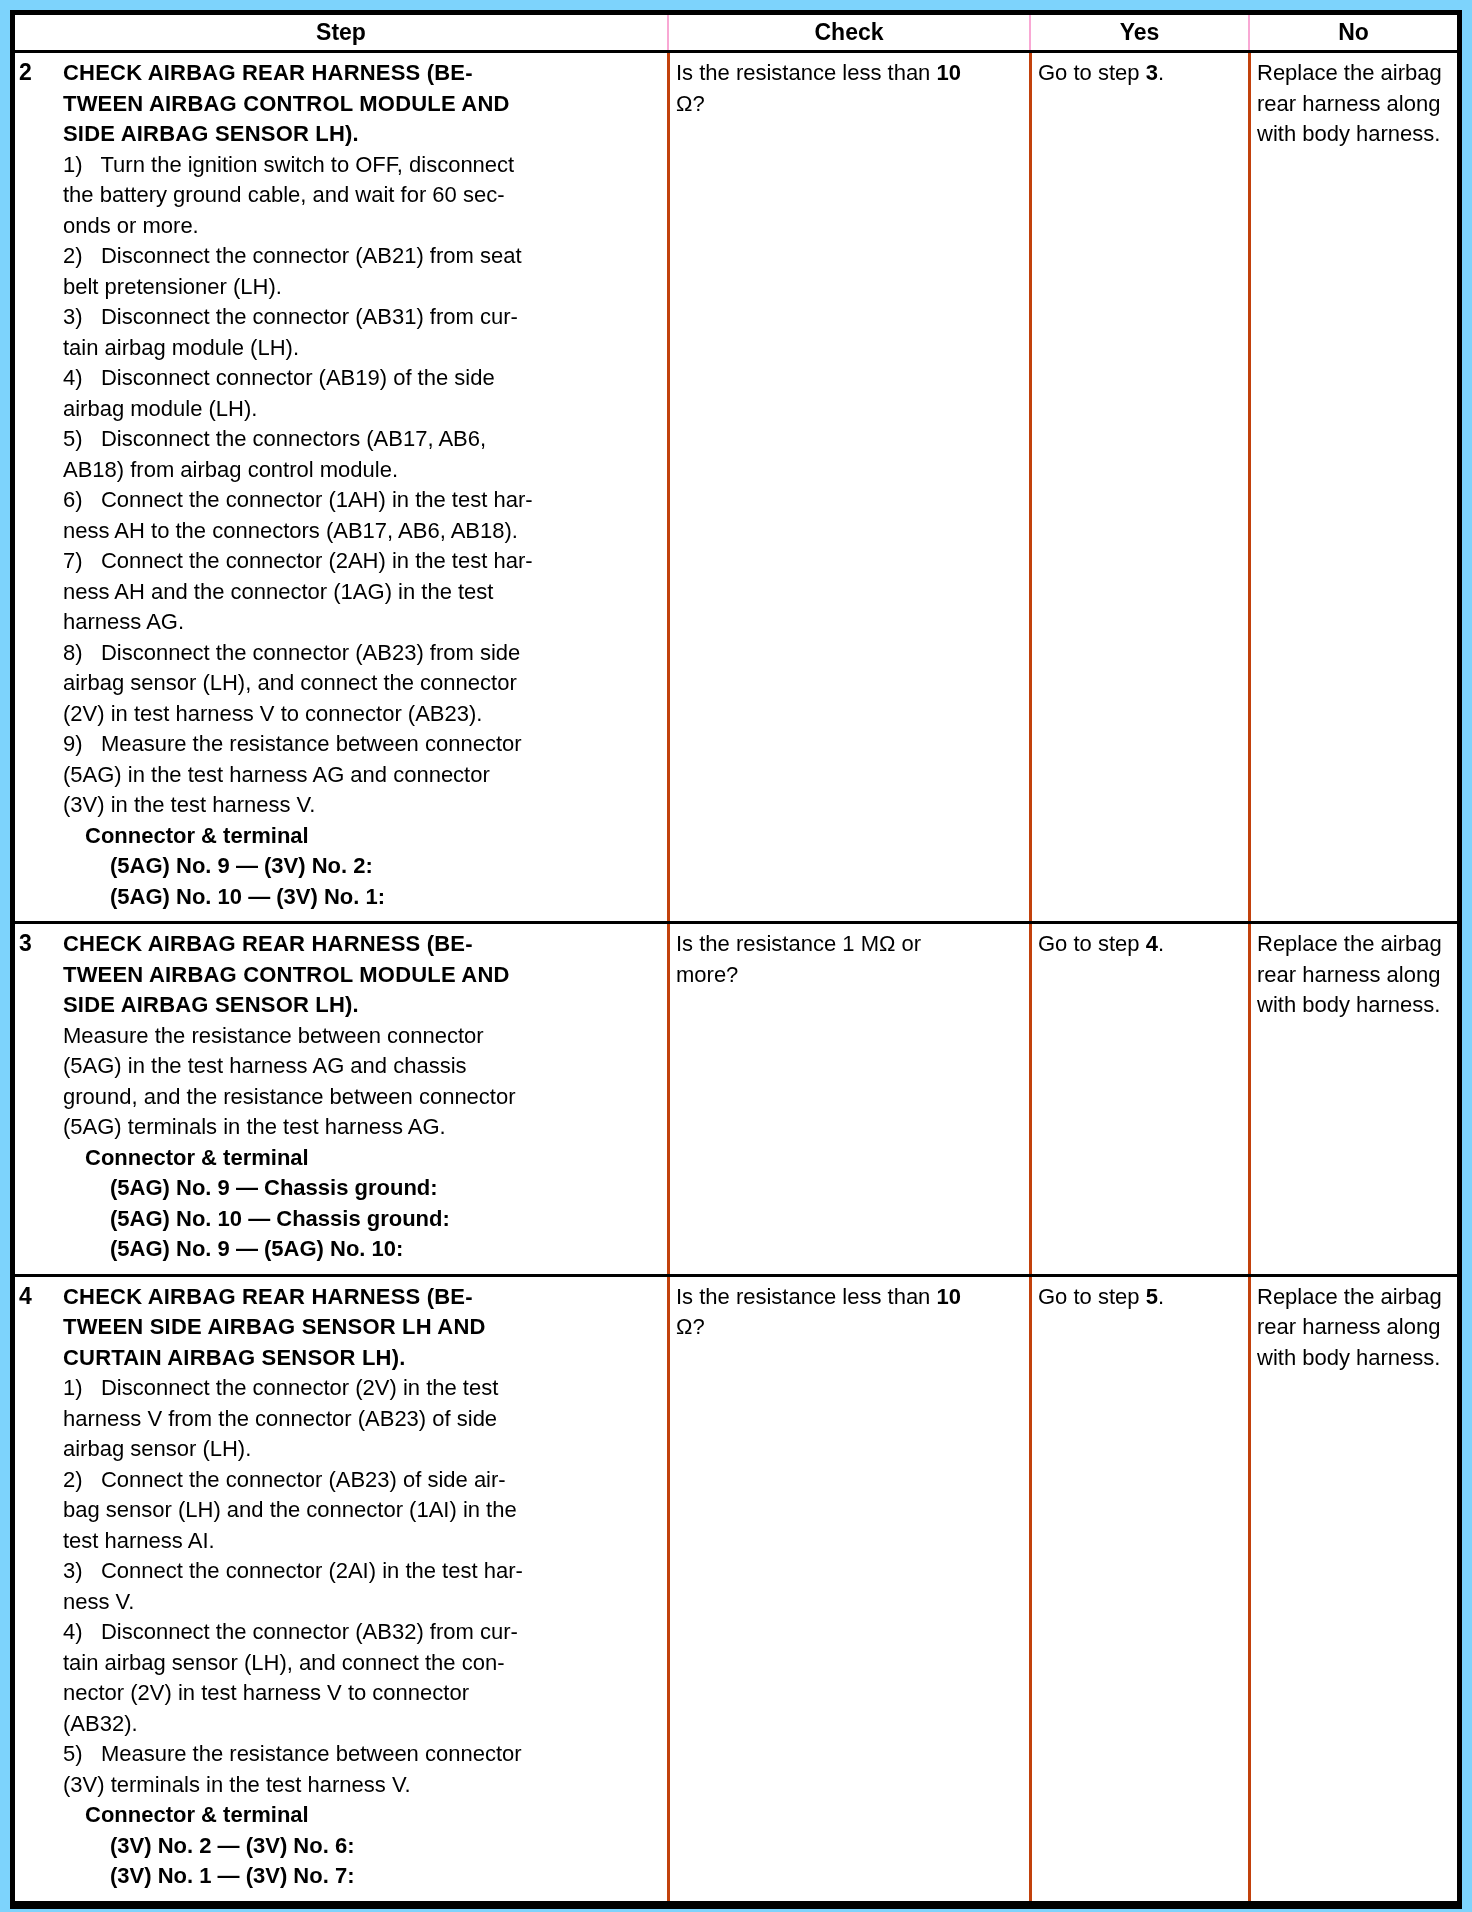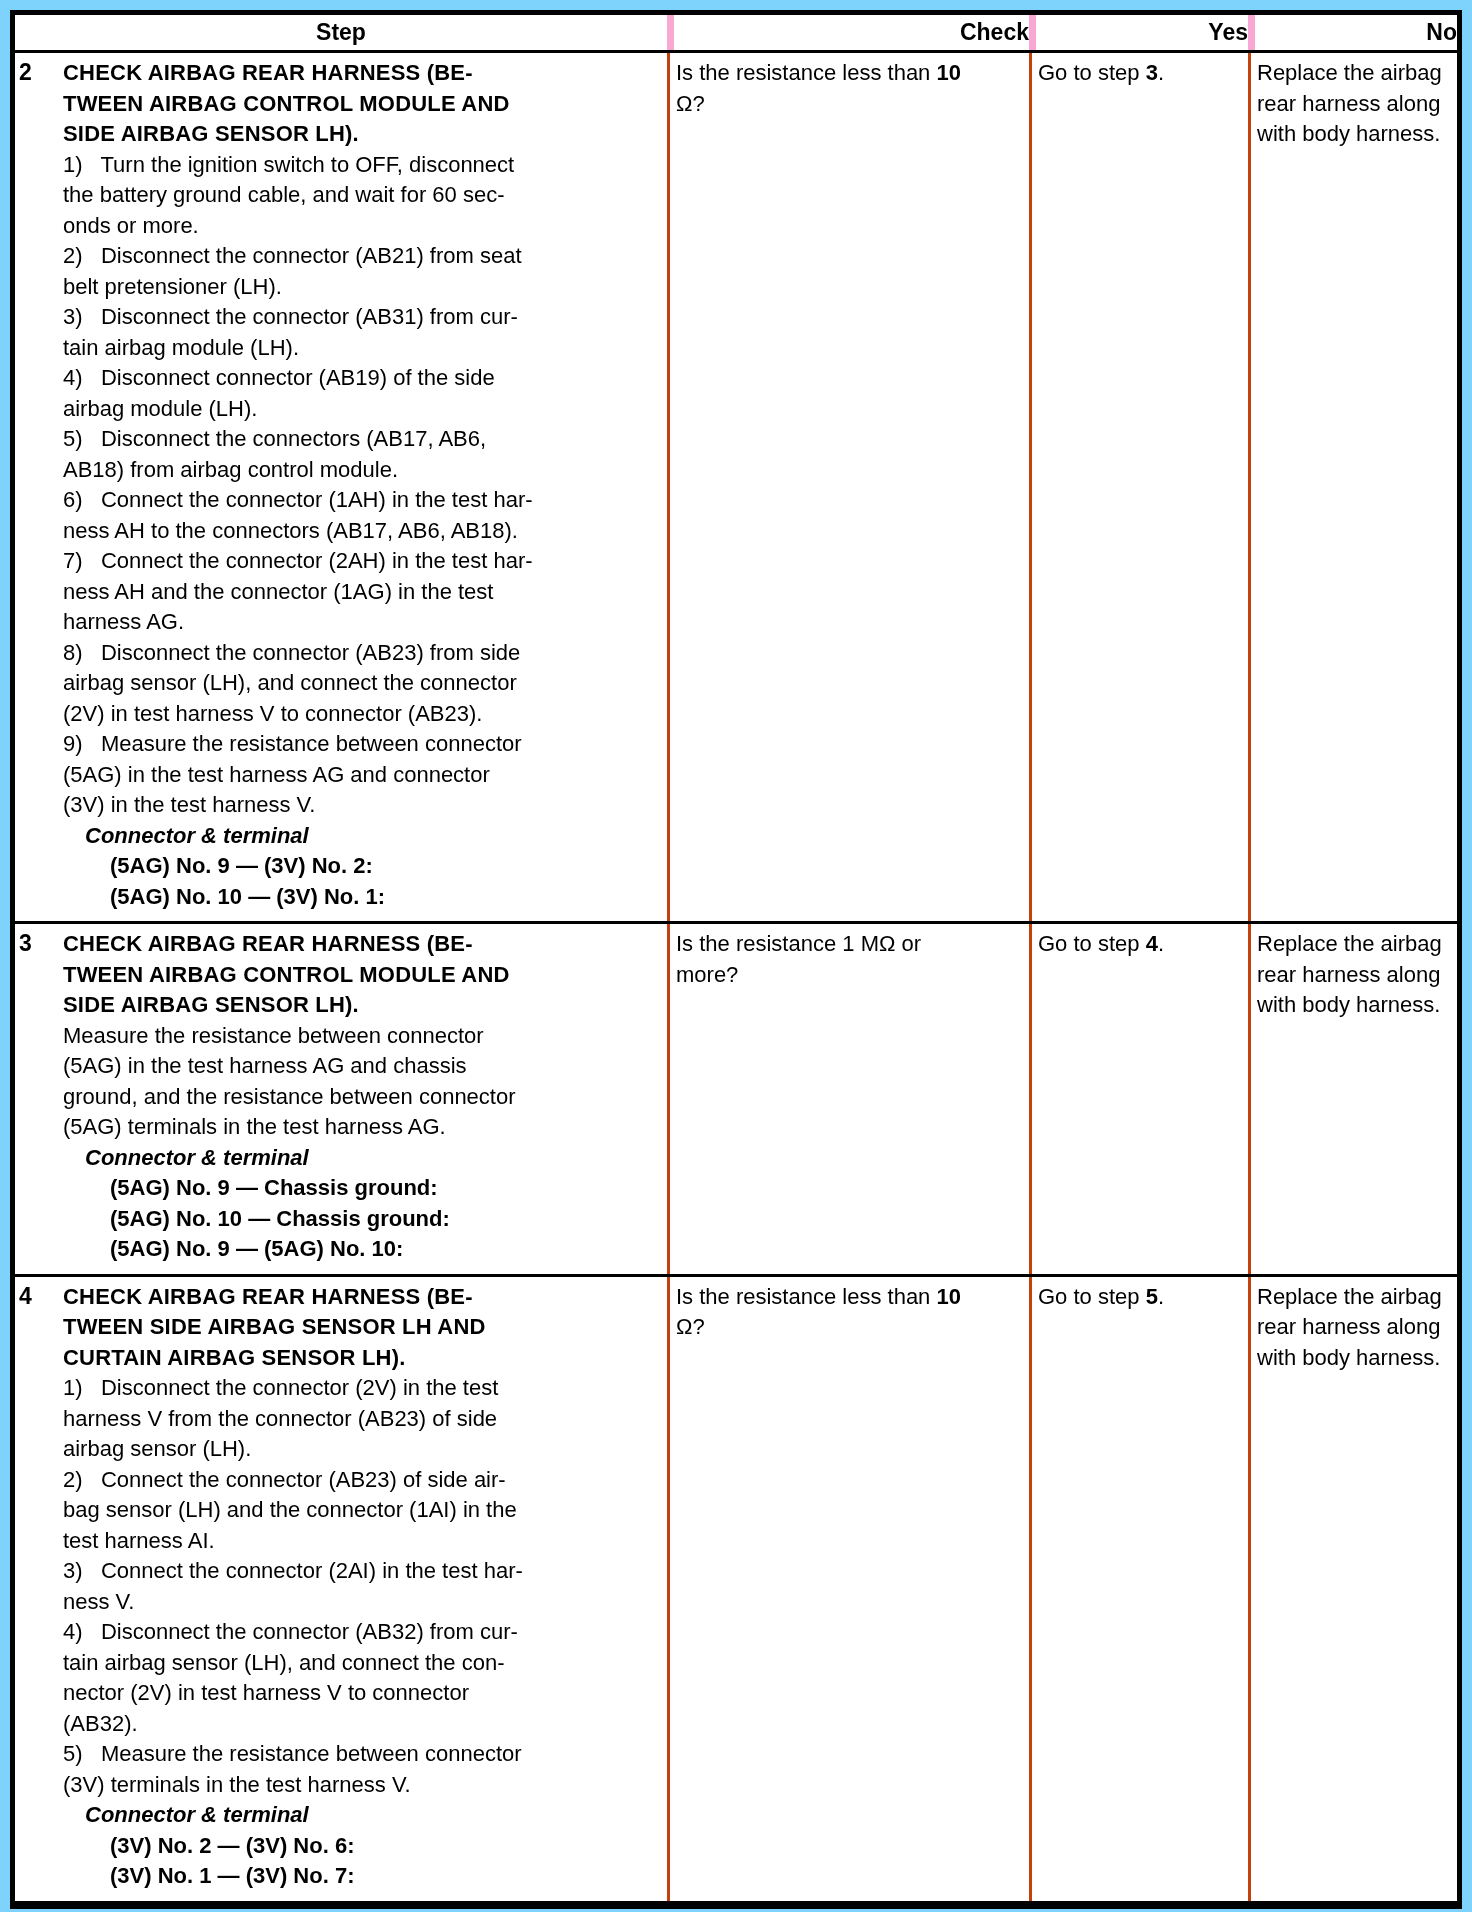--- a/index.html
+++ b/index.html
@@ -37,21 +37,21 @@
     border-bottom: 3px solid #000;
   }
   .hcell {
     box-sizing: border-box;
     text-align: center;
     font-weight: bold;
     font-size: 23px;
     line-height: 27px;
     padding: 4px 0 4px 0;
   }
-  .hcell + .hcell { border-left: 7px solid #f9a8d4; text-align: right; }
+  .hcell + .hcell { border-left: 2px solid #f9a8d4; }
   .trow + .trow { border-top: 3px solid #000; }
   .cell {
     box-sizing: border-box;
     padding: 5px 4px 9px 6px;
     overflow: hidden;
   }
   .cell + .cell { border-left: 3px solid #c2410c; }
   .step-cell {
     position: relative;
     padding: 5px 4px 9px 0;
@@ -64,21 +64,21 @@
     font-size: 23px;
     line-height: 30px;
   }
   .step-lines { margin-left: 48px; margin-right: 4px; }
   .line {
     font-size: 22px;
     line-height: 30.5px;
     white-space: pre;
   }
   .line.h  { font-weight: bold; letter-spacing: 0.2px; }
-  .line.ct { font-weight: bold; font-style: italic; padding-left: 22px; }
+  .line.ct { font-weight: bold; padding-left: 22px; }
   .line.tl { font-weight: bold; padding-left: 47px; }
   .seg-b { font-weight: bold; }
 </style>
 </head>
 <body>
 
 <div class="page">
   <div class="dtable">
     <div class="hdr-row">
       <div class="hcell">Step</div>

